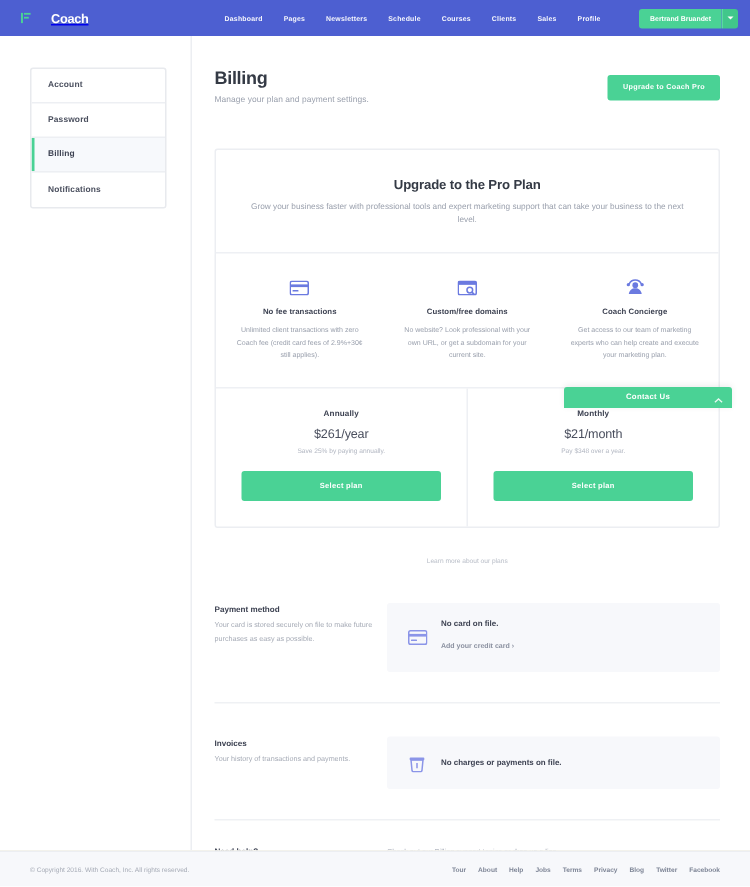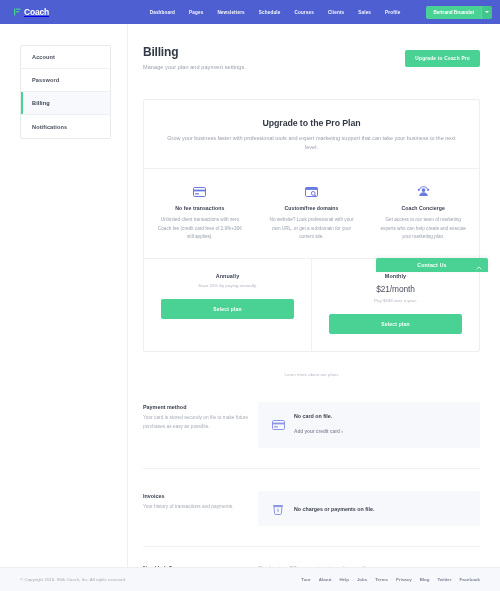--- a/index.html
+++ b/index.html
@@ -14,21 +14,21 @@
   
   .navbar {
     height: 24px;
     background: #4d5fd1;
     display: flex;
     align-items: center;
     padding: 0 8px 0 14px;
     position: relative;
     z-index: 20;
   }
-  .brand { display: flex; align-items: center; gap: 2px; }
+  .brand { display: flex; align-items: center; gap: 12px; }
   .brand-mark { width: 8px; height: 8px; position: relative; }
   .brand-mark svg { display: block; }
   .brand-text {
     color: #ffffff;
     font-size: 8.5px;
     font-weight: bold;
     letter-spacing: -0.2px;
   }
   .nav-links {
     display: flex;
@@ -489,20 +489,21 @@
             </svg>
           </div>
           <div class="feature-title">Coach Concierge</div>
           <p class="feature-text">Get access to our team of marketing experts who can help create and execute your marketing plan.</p>
         </div>
       </div>
 
       <div class="plans">
         <div class="plan">
           <div class="plan-name">Annually</div>
+          <div class="plan-price">$261/year</div>
           <div class="plan-note">Save 25% by paying annually.</div>
           <button class="plan-btn">Select plan</button>
         </div>
         <div class="plan">
           <div class="plan-name">Monthly</div>
           <div class="plan-price">$21/month</div>
           <div class="plan-note">Pay $348 over a year.</div>
           <button class="plan-btn">Select plan</button>
         </div>
       </div>

